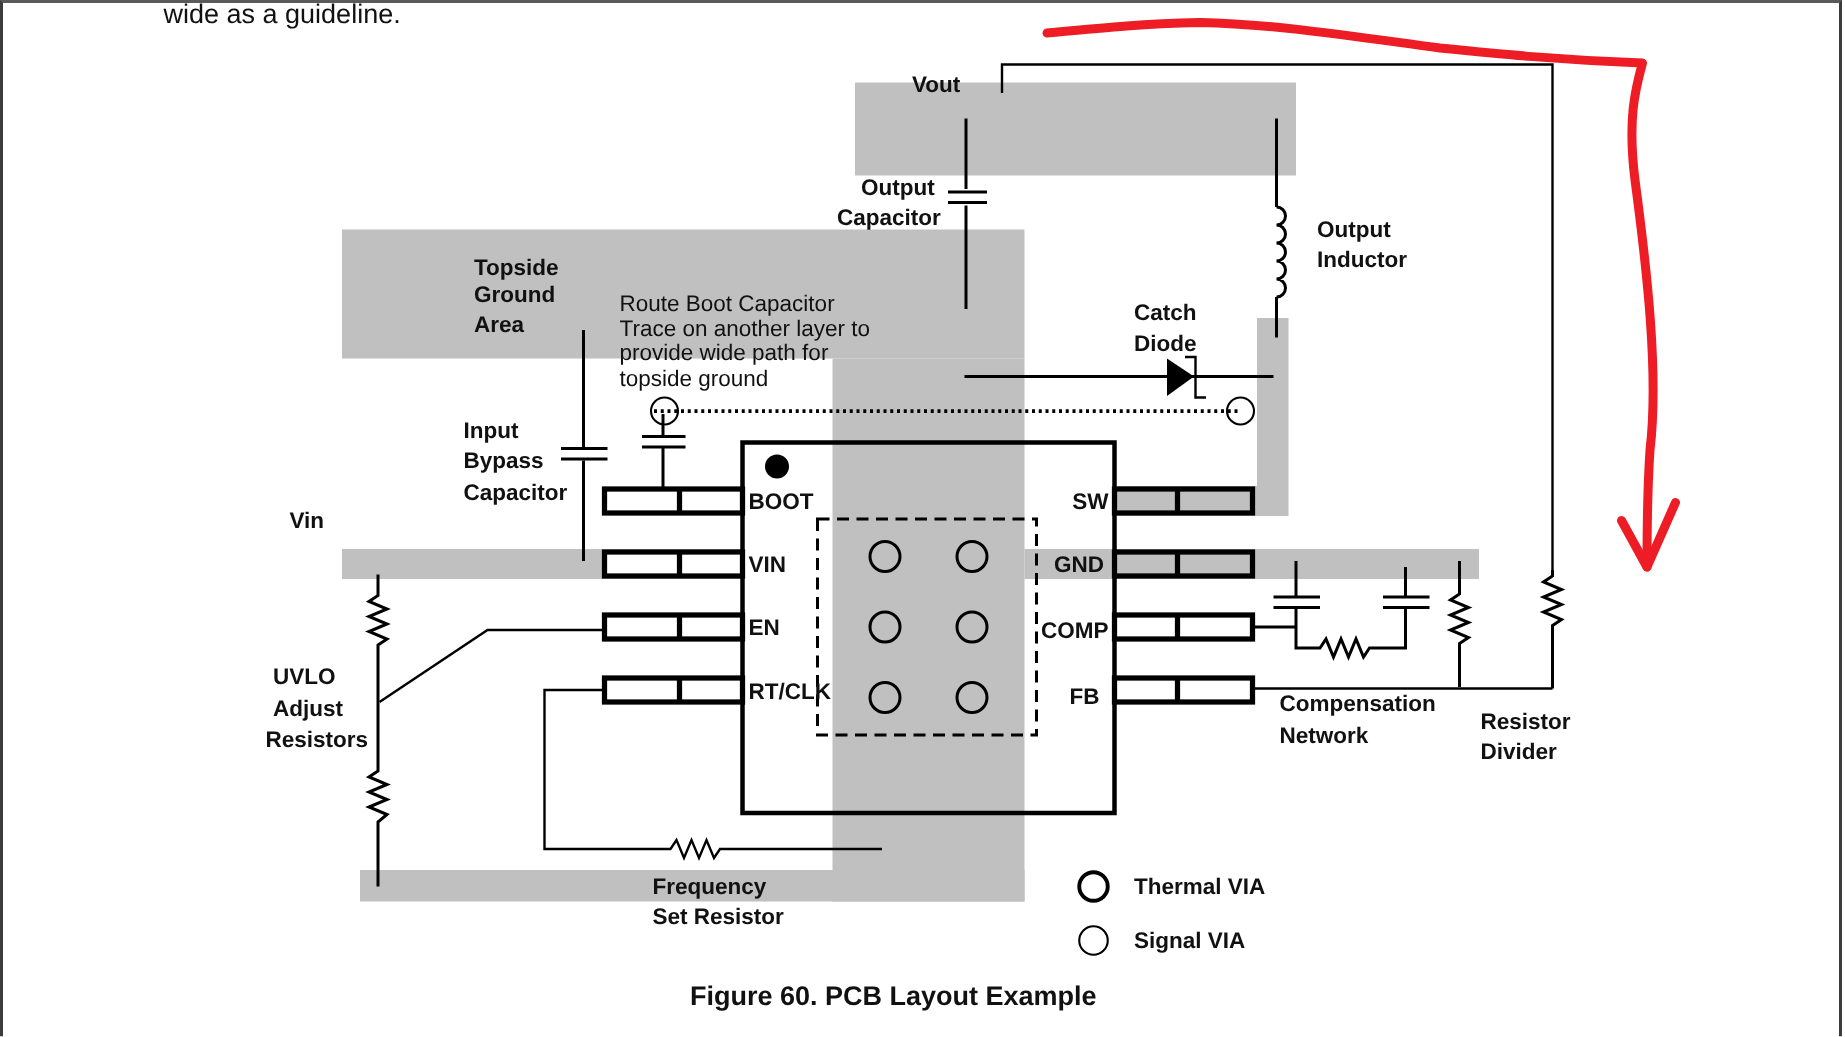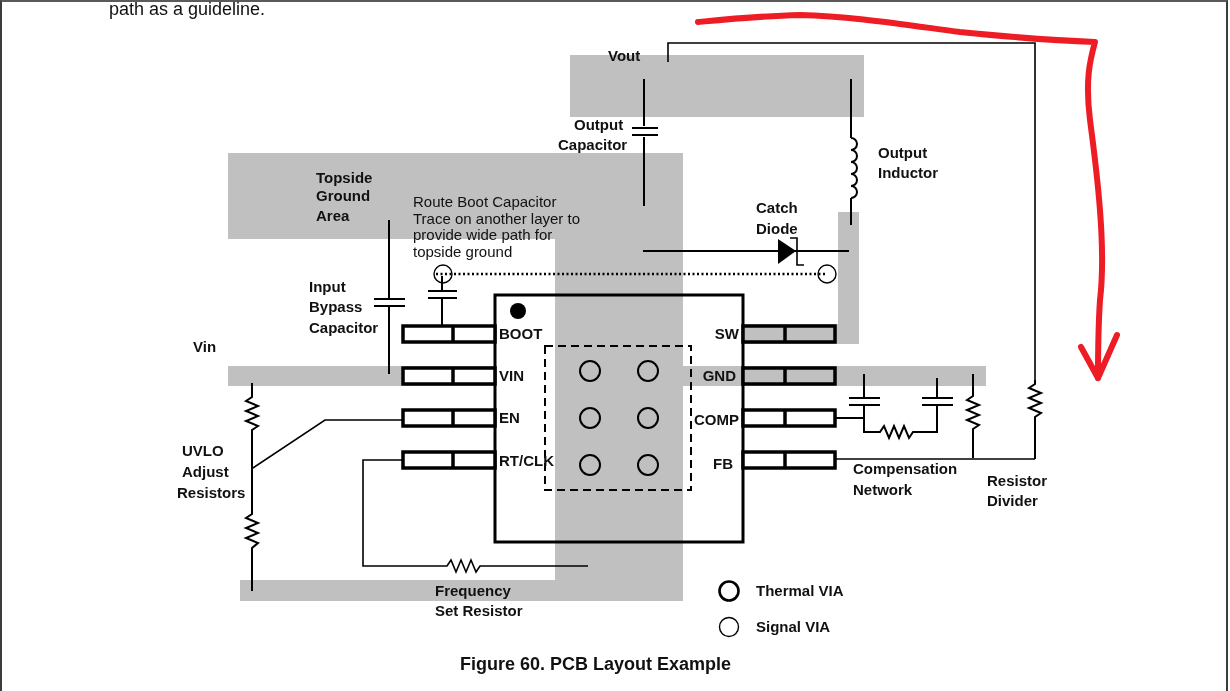--- a/index.html
+++ b/index.html
@@ -12,21 +12,21 @@
   .cap{font-family:"Liberation Sans",sans-serif;font-weight:bold;font-size:18px;fill:#111;}
   .w{stroke:#000;stroke-width:2;fill:none;}
   .wt{stroke:#000;stroke-width:1.6;fill:none;}
   .pad{stroke:#000;stroke-width:3.5;}
   .cu{fill:#c0c0c0;}
 </style>
 </head>
 <body>
 
 <div class="frame"></div>
-<div class="intro">path as a guideline.</div>
+<div class="intro">wide as a guideline.</div>
 
 <svg width="1230" height="691" viewBox="0 0 1230 691">
 
   <rect class="cu" x="570" y="55" width="294" height="62"></rect>
   <rect class="cu" x="228" y="153" width="455" height="86"></rect>
   <rect class="cu" x="555" y="239" width="128" height="362"></rect>
   <rect class="cu" x="838" y="212" width="21" height="132"></rect>
   <rect class="cu" x="745" y="324" width="93" height="20"></rect>
   <rect class="cu" x="228" y="366" width="267" height="20"></rect>
   <rect class="cu" x="683" y="366" width="303" height="20"></rect>

